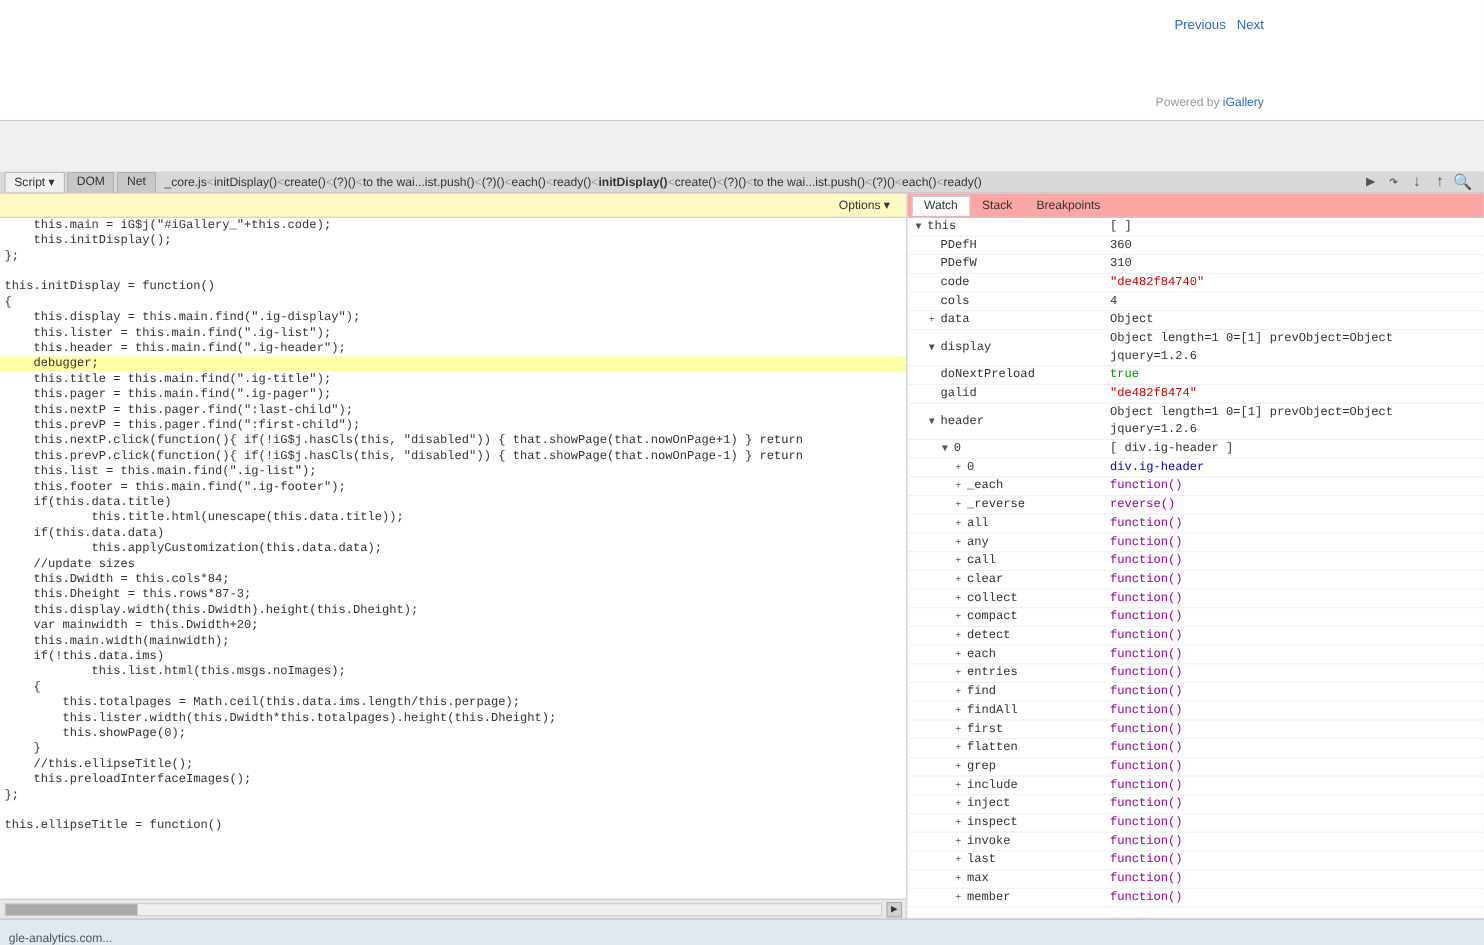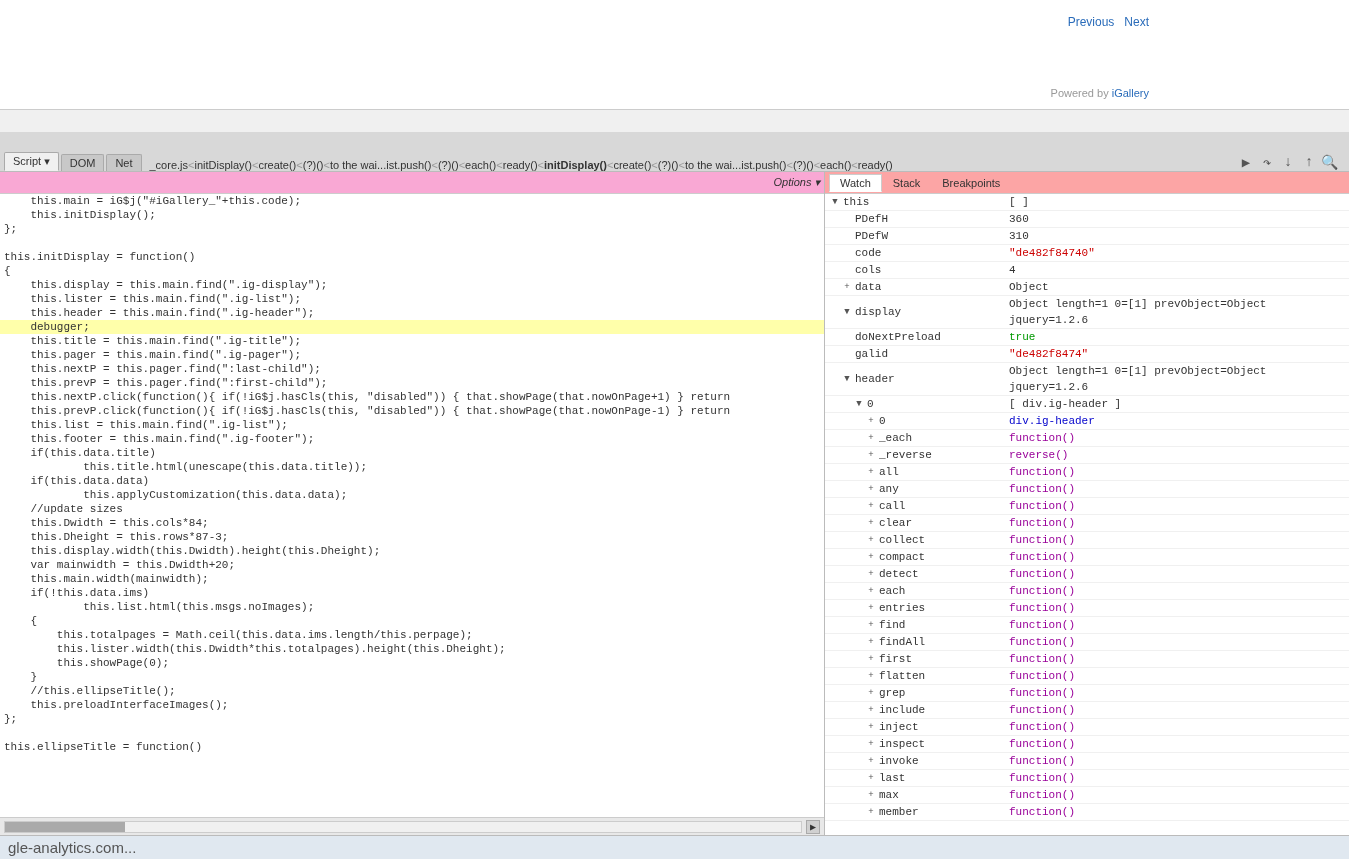--- a/index.html
+++ b/index.html
@@ -79,28 +79,28 @@
       position: absolute;
       top: 132px;
       left: 0;
       right: 0;
       bottom: 24px;
       display: flex;
       flex-direction: column;
     }
 
     .script-tabs {
-      height: 40px;
+      height: 20px;
       background: #d8d8d8;
       border-bottom: 1px solid #bbb;
       display: flex;
-      align-items: flex-end;
       padding: 0 4px;
       gap: 2px;
       flex-shrink: 0;
+      margin-top: 24px;
     }
 
     .main-content {
       display: flex;
       flex: 1;
       overflow: hidden;
     }
 
     
     .code-panel {
@@ -108,27 +108,26 @@
       background: #ffffff;
       border-right: 1px solid #bbb;
       display: flex;
       flex-direction: column;
       overflow: hidden;
       min-width: 0;
     }
 
     .code-panel-tabs {
       height: 22px;
-      background: #f9a8d4;
+      background: #fef9c3;
       border-bottom: 1px solid #ccc;
       display: flex;
       align-items: center;
-      padding: 0 0;
+      padding: 0 11px;
       gap: 2px;
-      font-style: italic;
     }
     .options-btn {
       margin-left: auto;
       font-size: 11px;
       font-family: Arial, sans-serif;
       color: #333;
       cursor: pointer;
       padding: 1px 4px;
     }
 
@@ -273,23 +272,23 @@
       font-size: 9px;
       color: #555;
     }
 
     
     .status-bar {
       height: 24px;
       background: #e0e8f0;
       border-top: 1px solid #bbb;
       display: flex;
-      align-items: center;
+      align-items: flex-end;
       padding: 0 8px;
-      font-size: 15px;
+      font-size: 11px;
       font-family: Arial, sans-serif;
       color: #555;
       position: absolute;
       bottom: 0;
       left: 0;
       right: 0;
     }
   </style>
 </head>
 <body>

